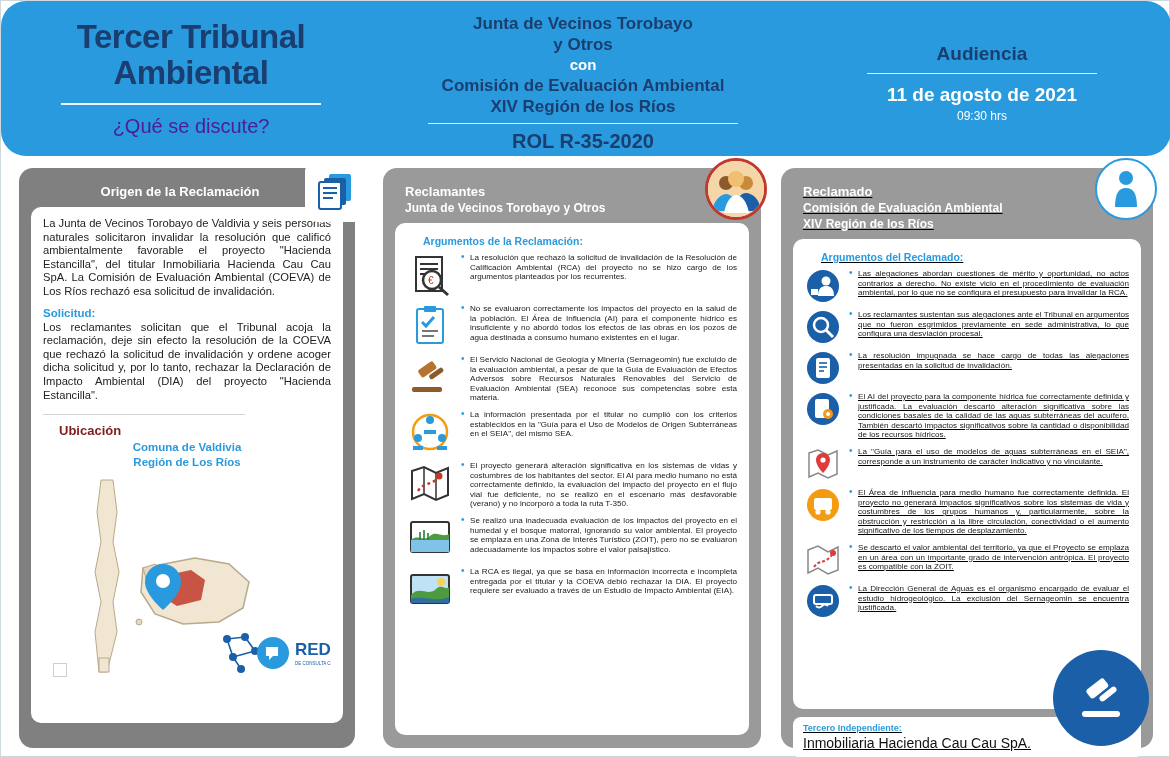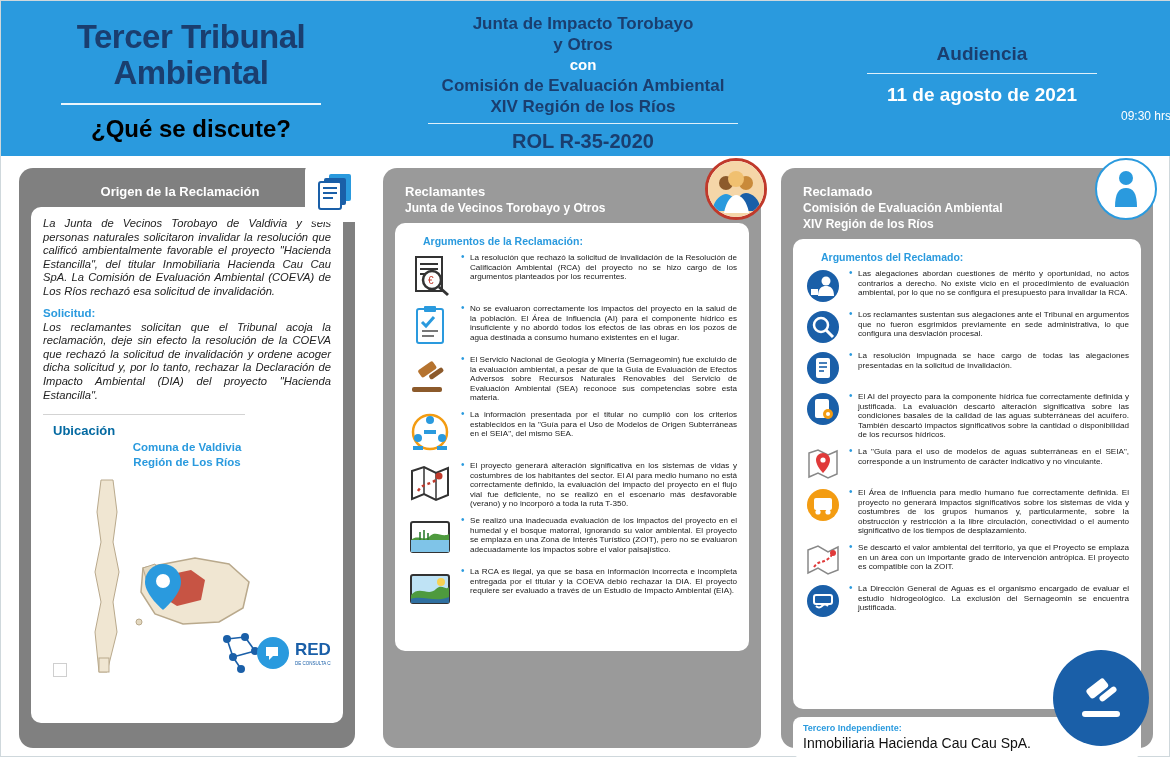--- a/index.html
+++ b/index.html
@@ -14,38 +14,39 @@
     width: 1170px; height: 757px;
     background: #ffffff;
     border: 1px solid #cfd8dc;
   }
   
   .header {
     position: absolute; left: 0; top: 0;
     width: 1170px; height: 155px;
     background: #2a9ade;
     display: flex;
+    border-radius: 25px;
   }
   .hdr-left {
     width: 372px; padding: 18px 20px 0 28px;
     text-align: center;
   }
   .hdr-title {
     color: #1a3e6f;
     font-weight: bold;
     font-size: 33px;
     line-height: 36px;
     letter-spacing: -0.5px;
   }
   .hdr-rule {
     width: 260px; height: 2px; background: #ffffff;
     margin: 12px auto 10px auto; opacity: .9;
   }
   .hdr-sub {
-    color: #000000; font-weight: bold; font-size: 24px;
+    color: #4c1d95; font-weight: normal; font-size: 20px;
   }
   .hdr-mid {
     width: 420px; padding-top: 12px; text-align: center;
   }
   .hdr-mid .l1 {
     color: #1a3e6f; font-weight: bold; font-size: 17px; line-height: 21px;
   }
   .hdr-mid .con {
     color: #ffffff; font-weight: bold; font-size: 15px; line-height: 20px;
   }
@@ -64,21 +65,21 @@
   .hdr-right .aud {
     color: #1a3e6f; font-weight: bold; font-size: 19px;
   }
   .hdr-right .rule {
     width: 230px; height: 1px; background: #ffffff; margin: 8px auto 10px auto; opacity:.85;
   }
   .hdr-right .date {
     color: #ffffff; font-weight: bold; font-size: 19px;
   }
   .hdr-right .time {
-    color: #ffffff; font-size: 12px; margin-top: 3px; text-align: right;
+    color: #ffffff; font-size: 12px; margin-top: 3px;
   }
 
   
   .cols {
     position: absolute; top: 155px; left: 0;
     width: 1170px; height: 602px;
     display: flex;
   }
   .col {
     position: relative;
@@ -88,42 +89,42 @@
   .col-3 { flex: 1; padding: 12px 18px 10px 10px; }
 
   .card {
     position: relative;
     width: 100%; height: 100%;
     background: #808080;
     border-radius: 14px;
     padding: 10px 12px 12px 12px;
   }
   .card-2 { background: #9a9a9a; }
-  .card-3 { background: #9a9a9a; }
+  .card-3 { background: #9a9a9a; text-decoration: underline; }
 
   .card-title {
     color: #ffffff; font-weight: bold; font-size: 13px;
     padding: 6px 40px 8px 10px;
   }
   .card-title .sub {
     font-size: 12px; font-weight: bold; display: block; margin-top: 2px;
   }
   .card-title.left { text-align: center; padding-left: 26px; }
 
   .white-box {
     background: #ffffff;
     border-radius: 10px;
     padding: 10px 12px;
   }
   .wb-1 { height: 516px; }
-  .wb-2 { height: 428px; overflow: hidden;}
+  .wb-2 { height: 512px; overflow: hidden;}
   .wb-3 { height: 470px; overflow: hidden;}
 
   .para {
-    font-size: 11.2px; color: #222; text-align: justify; line-height: 13.6px; font-style: italic;
+    font-size: 11.2px; color: #222; text-align: justify; line-height: 13.6px;
   }
   .lbl-blue {
     color: #2a9ade; font-weight: bold; font-size: 11.5px; margin: 8px 0 2px 0;
   }
   .args-title {
     color: #2a9ade; font-weight: bold; font-size: 10.5px;
     margin: 2px 0 6px 16px;
   }
   .arg-row {
     display: flex; align-items: flex-start; gap: 8px; margin-bottom: 7px;
@@ -136,21 +137,21 @@
     font-size: 8.1px; line-height: 9.6px; color: #1a1a1a; text-align: justify;
     position: relative; padding-left: 9px; flex: 1;
   }
   .arg-txt:before {
     content: "\2022"; color: #2a9ade; position: absolute; left: 0; top: -1px; font-size: 10px;
   }
 
   
   .ubic-wrap { margin-top: 12px; }
   .ubic-line { width: 70%; height: 1px; background: #d3d3d3; margin: 6px auto 8px 0; }
-  .ubic-t { font-weight: bold; font-size: 13px; color: #0369a1; margin-left: 10px;}
+  .ubic-t { font-weight: bold; font-size: 13px; color: #7f1d1d; margin-left: 16px;}
   .ubic-s { color: #2a9ade; font-weight: bold; font-size: 11.5px; text-align:center; margin-top: 3px;}
   .map-area { position: relative; height: 215px; margin-top: 4px; }
 
   .pin {
     position: absolute; width: 46px; height: 54px;
   }
   .red-logo { position: absolute; right: 0; bottom: 4px; width: 120px; }
 
   .doc-icon-tr {
     position: absolute; right: -12px; top: -8px;
@@ -191,21 +192,21 @@
 <div class="page">
 
   <div class="header">
     <div class="hdr-left">
       <div class="hdr-title">Tercer Tribunal</div>
       <div class="hdr-title">Ambiental</div>
       <div class="hdr-rule"></div>
       <div class="hdr-sub">¿Qué se discute?</div>
     </div>
     <div class="hdr-mid">
-      <div class="l1">Junta de Impacto Torobayo</div>
+      <div class="l1">Junta de Vecinos Torobayo</div>
       <div class="l1">y Otros</div>
       <div class="con">con</div>
       <div class="l2">Comisión de Evaluación Ambiental</div>
       <div class="l2">XIV Región de los Ríos</div>
       <div class="rule"></div>
       <div class="rol">ROL R-35-2020</div>
     </div>
     <div class="hdr-right">
       <div class="aud">Audiencia</div>
       <div class="rule"></div>

